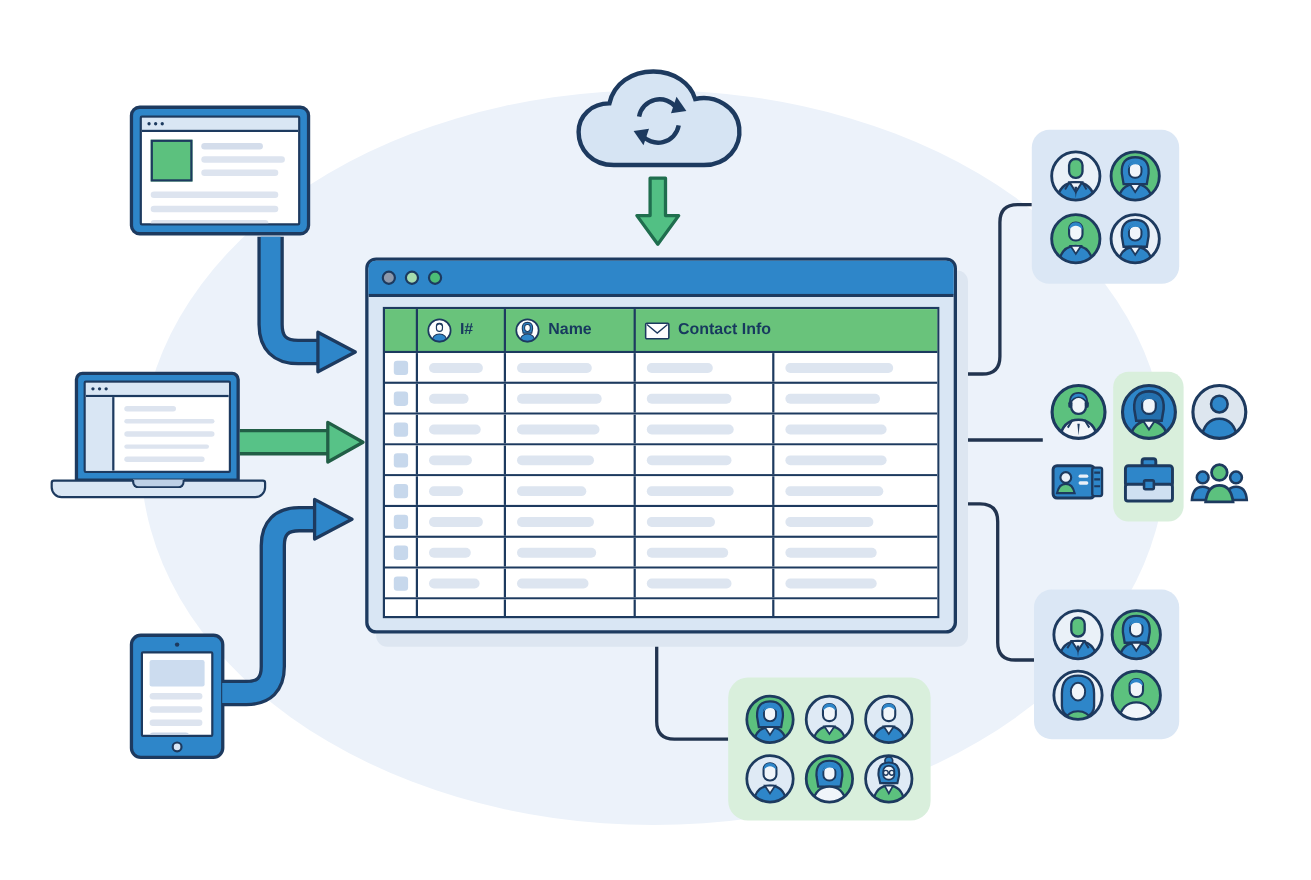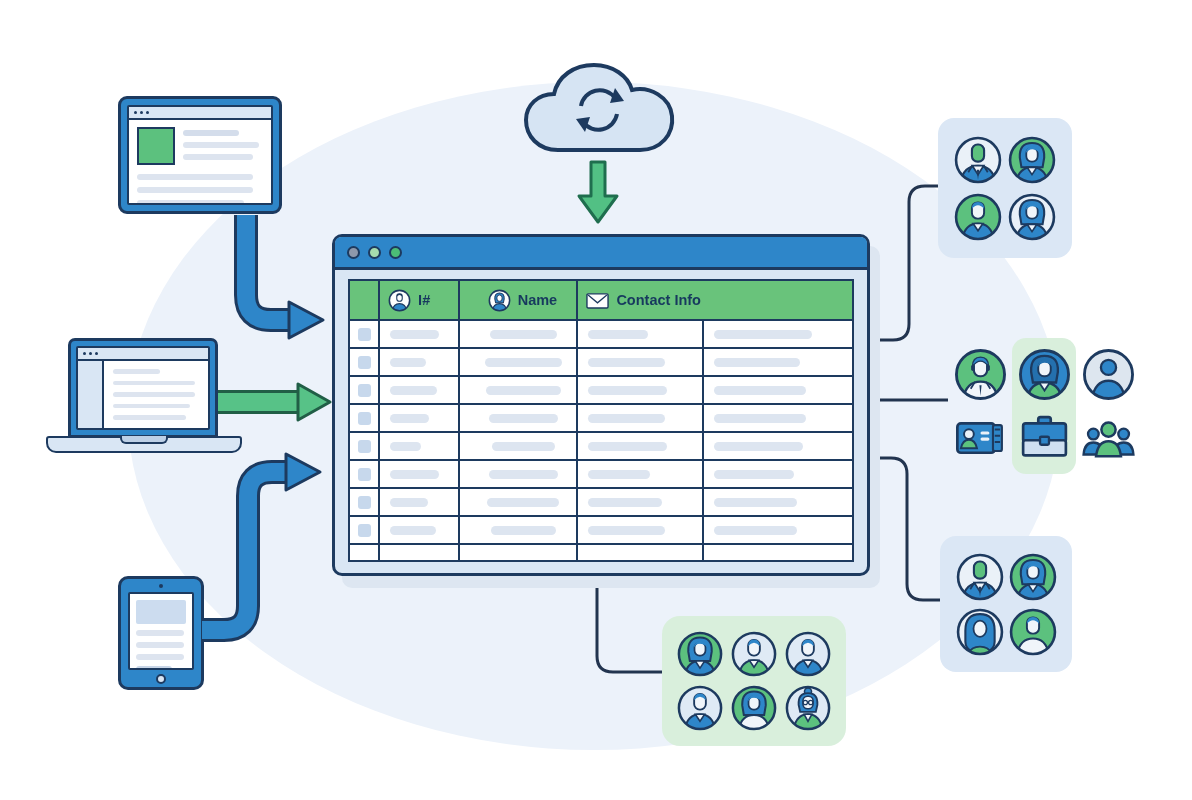--- a/index.html
+++ b/index.html
@@ -17,21 +17,21 @@
   .dot{width:13px;height:13px;border-radius:50%;border:2px solid #1d3a5f;box-sizing:border-box;}
   .dot-gray{background:#8d98ab;} .dot-lgreen{background:#a6dcae;} .dot-green{background:#4cbd76;}
 
   #table{position:absolute;left:13px;right:13px;top:42px;bottom:11px;
     background:#ffffff;border:2.5px solid #1d3a5f;box-sizing:border-box;display:flex;flex-direction:column;}
   #thead{display:flex;height:40px;background:#69c37b;border-bottom:2.5px solid #1d3a5f;box-sizing:border-box;flex:none;}
   .cell{box-sizing:border-box;border-right:2.5px solid #1d3a5f;display:flex;align-items:center;overflow:hidden;}
   .cell:last-child{border-right:none;}
   .cell:nth-child(1){width:6%;justify-content:center;}
   .cell:nth-child(2){width:16%;}
-  .cell:nth-child(3){width:23.5%;justify-content:center;}
+  .cell:nth-child(3){width:23.5%;}
   .cell:nth-child(4){width:25%;}
   .cell:nth-child(5){width:29.5%;}
   .hcell{gap:6px;padding-left:7px;}
   .hicon{width:25px;height:25px;flex:none;}
   .hlabel{font-size:14.5px;font-weight:700;color:#17395e;white-space:nowrap;}
   .trow{display:flex;height:28px;border-bottom:2.5px solid #1d3a5f;box-sizing:border-box;background:#ffffff;flex:none;}
   .trow.erow{height:18px;border-bottom:none;flex:1;}
   .cbox{width:13px;height:13px;border-radius:3px;background:#c7d8ec;display:block;}
   .pill{height:9px;border-radius:4.5px;background:#dde5f0;margin-left:10px;display:block;}
 

